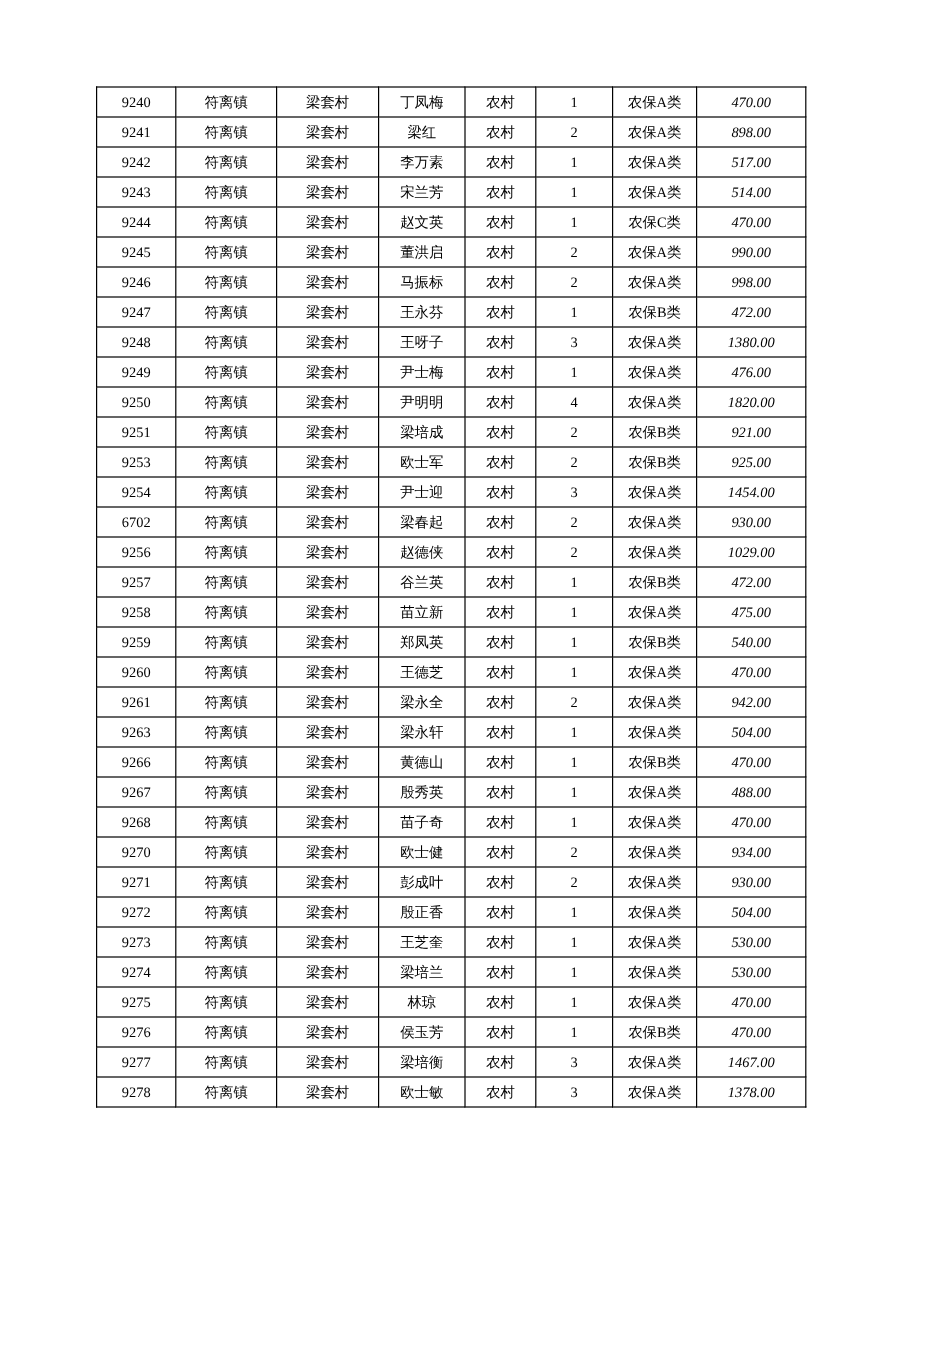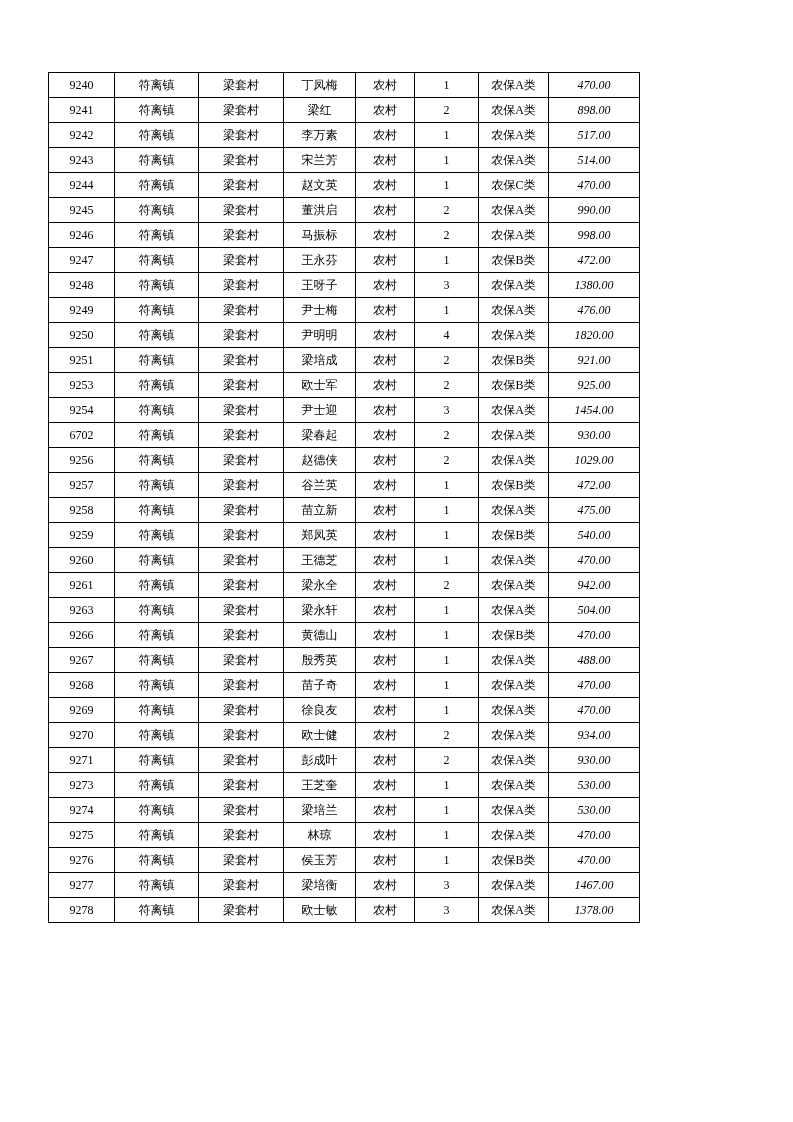--- a/index.html
+++ b/index.html
@@ -11,21 +11,21 @@
     position: relative;
     width: 793px;
     height: 1122px;
     background: #ffffff;
     overflow: hidden;
     font-family: "Liberation Serif", "DejaVu Serif", serif;
     color: #000000;
   }
   table.data-table {
     position: absolute;
-    left: 48px;
+    left: 80px;
     top: 72px;
     border-collapse: collapse;
     table-layout: fixed;
   }
   table.data-table td {
     border: 1px solid #000000;
     height: 24px;
     padding: 0;
     font-size: 12px;
     line-height: 24px;
@@ -307,48 +307,48 @@
           <td class="col-id">9268</td>
           <td class="col-town">符离镇</td>
           <td class="col-village">梁套村</td>
           <td class="col-name">苗子奇</td>
           <td class="col-residence">农村</td>
           <td class="col-count">1</td>
           <td class="col-category">农保A类</td>
           <td class="col-amount">470.00</td>
         </tr>
         <tr>
-          <td class="col-id">9269</td>
-          <td class="col-town">符离镇</td>
-          <td class="col-village">梁套村</td>
-          <td class="col-name">徐良友</td>
-          <td class="col-residence">农村</td>
-          <td class="col-count">1</td>
-          <td class="col-category">农保A类</td>
-          <td class="col-amount">470.00</td>
-        </tr>
-        <tr>
           <td class="col-id">9270</td>
           <td class="col-town">符离镇</td>
           <td class="col-village">梁套村</td>
           <td class="col-name">欧士健</td>
           <td class="col-residence">农村</td>
           <td class="col-count">2</td>
           <td class="col-category">农保A类</td>
           <td class="col-amount">934.00</td>
         </tr>
         <tr>
           <td class="col-id">9271</td>
           <td class="col-town">符离镇</td>
           <td class="col-village">梁套村</td>
           <td class="col-name">彭成叶</td>
           <td class="col-residence">农村</td>
           <td class="col-count">2</td>
           <td class="col-category">农保A类</td>
           <td class="col-amount">930.00</td>
+        </tr>
+        <tr>
+          <td class="col-id">9272</td>
+          <td class="col-town">符离镇</td>
+          <td class="col-village">梁套村</td>
+          <td class="col-name">殷正香</td>
+          <td class="col-residence">农村</td>
+          <td class="col-count">1</td>
+          <td class="col-category">农保A类</td>
+          <td class="col-amount">504.00</td>
         </tr>
         <tr>
           <td class="col-id">9273</td>
           <td class="col-town">符离镇</td>
           <td class="col-village">梁套村</td>
           <td class="col-name">王芝奎</td>
           <td class="col-residence">农村</td>
           <td class="col-count">1</td>
           <td class="col-category">农保A类</td>
           <td class="col-amount">530.00</td>

